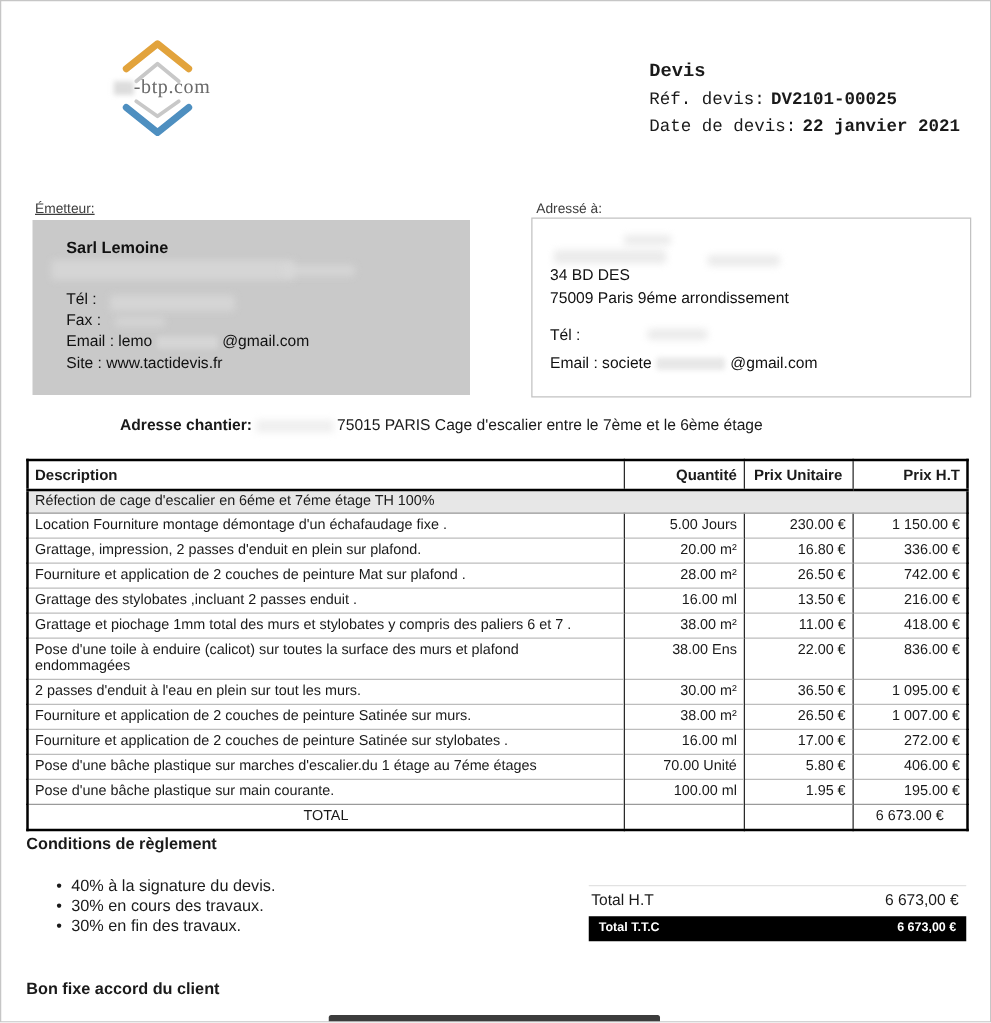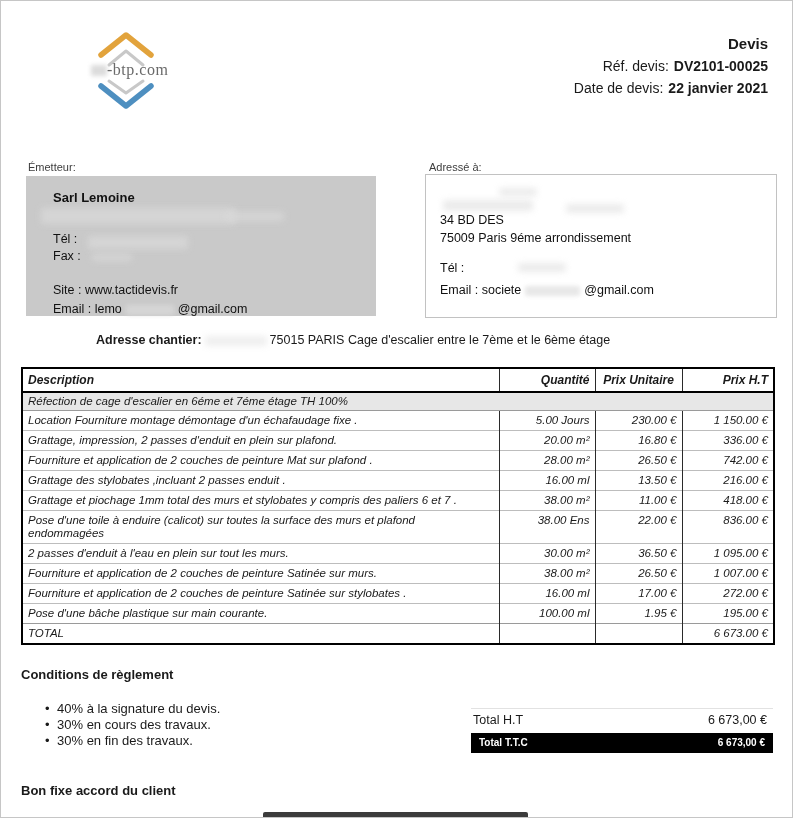--- a/index.html
+++ b/index.html
@@ -8,21 +8,21 @@
           border:1px solid #c6c6c6; overflow:hidden; margin:0 auto; }
 
   
   .logo { position:absolute; left:66px; top:28px; width:120px; height:85px; }
   .logo-text { position:absolute; left:40px; top:32px; font-family:"Liberation Serif", serif;
                font-size:16px; color:#6a6a6a; letter-spacing:.5px; }
   .logo-smudge { position:absolute; left:24px; top:36px; width:16px; height:11px;
                  background:#dcdcdc; filter:blur(2px); }
 
   
-  .doc-meta { position:absolute; right:24px; top:32px; text-align:right; font-size:14px; line-height:22px; }
+  .doc-meta { position:absolute; right:24px; top:46px; font-size:14px; line-height:22px;font-family:Liberation Mono, monospace; }
   .doc-title { font-size:15px; font-weight:bold; }
   .doc-meta b { margin-left:5px; }
 
   
   .blk-label { position:absolute; font-size:11px; color:#3d3d3d; }
   .emitter-box { position:absolute; left:25px; top:175px; width:350px; height:140px; background:#c9c9c9; }
   .recipient-box { position:absolute; left:424px; top:173px; width:352px; height:144px;
                    background:#fff; border:1px solid #c2c2c2; }
   .line { position:absolute; font-size:12.5px; color:#111; white-space:nowrap; }
   .emitter-box .line { left:27px; }
@@ -37,31 +37,31 @@
   .redact-inline.on-gray  { background:#d9d9d9; opacity:.8; }
   .redact-inline.on-white { background:#e2e2e2; opacity:.8; }
 
   
   .worksite { position:absolute; left:95px; top:332px; font-size:12.5px; white-space:nowrap; }
   .worksite .lbl { font-weight:bold; }
   .worksite .gap { display:inline-block; width:62px; height:10px; vertical-align:middle;
                    background:#efefef; filter:blur(3px); margin:0 3px; }
 
   
-  .table-wrap { position:absolute; left:20px; top:366px; width:752px;font-style:italic; }
+  .table-wrap { position:absolute; left:20px; top:366px; width:752px; }
   table { width:752px; border-collapse:collapse; table-layout:fixed; border:2px solid #000; }
   th { font-size:12px; font-weight:bold; padding:4px 5px; border-bottom:2px solid #000; }
   th + th, td + td { border-left:1.5px solid #2a2a2a; }
   th.a-left { text-align:left; } th.a-right { text-align:right; } th.a-center { }
   tbody td { font-size:11.5px; line-height:13px; padding:3px 5px; vertical-align:top;
              border-top:1px solid #bdbdbd; }
   tbody tr.section td { background:#e7e7e7; border-top:1px solid #8a8a8a;
                         border-bottom:1px solid #9a9a9a; padding:2px 5px; }
   td.num { text-align:right; white-space:nowrap; }
-  tr.total td { border-top:1px solid #9a9a9a; }
+  tr.total td { border-top:1px solid #9a9a9a;text-align:center; }
 
   
   .conditions { position:absolute; left:20px; top:666px; width:420px; }
   .conditions .title { font-size:13px; font-weight:bold; margin-bottom:19px; }
   .bullet-item { font-size:13px; line-height:16px; padding-left:36px; position:relative; }
   .bullet-item::before { content:"•"; position:absolute; left:24px; }
 
   .totals { position:absolute; left:470px; top:659px; width:302px; border-top:1px solid #e2e2e2;margin-top:48px; }
   .totals-row { display:flex; justify-content:space-between; font-size:12.5px; padding:4px 6px 4px 2px; }
   .totals-row.ttc { background:#000; color:#fff; font-weight:bold; font-size:10px;
@@ -90,30 +90,30 @@
   <div class="doc-meta">
     <div class="doc-title">Devis</div>
     <div>
       <span>Réf. devis:</span><b>DV2101-00025</b>
     </div>
     <div>
       <span>Date de devis:</span><b>22 janvier 2021</b>
     </div>
   </div>
 
-  <div class="blk-label" style="left:27px; top:160px;">Émetteur:</div>
+  <div class="blk-label" style="left:27px; top:160px;text-decoration:underline;">Émetteur:</div>
   <div class="emitter-box">
     <div class="line name" style="top:14px;">Sarl Lemoine</div>
     <div class="redact on-gray" style="left:15px; top:32px; width:195px; height:16px;"></div>
     <div class="redact on-gray" style="left:200px; top:36px; width:58px; height:9px;"></div>
     <div class="line" style="top:56px;">Tél :</div>
     <div class="redact on-gray" style="left:62px; top:60px; width:100px; height:13px;"></div>
     <div class="line" style="top:73px;">Fax :</div>
     <div class="redact on-gray" style="left:66px; top:78px; width:40px; height:7px;"></div>
-    <div class="line" style="top:90px;margin-top:36px;">
+    <div class="line" style="top:90px;">
       <span>Email : lemo</span><span class="redact-inline on-gray" style="width:48px;"></span><span>@gmail.com</span>
     </div>
     <div class="line" style="top:107px;">Site : www.tactidevis.fr</div>
   </div>
 
   <div class="blk-label" style="left:428px; top:160px;">Adressé à:</div>
   <div class="recipient-box">
     <div class="redact on-white" style="left:73px; top:13px; width:38px; height:8px;"></div>
     <div class="redact on-white" style="left:17px; top:25px; width:90px; height:11px;"></div>
     <div class="redact on-white" style="left:140px; top:29px; width:58px; height:9px;"></div>
@@ -198,20 +198,26 @@
             <td class="num">26.50 €</td>
             <td class="num">1 007.00 €</td>
           </tr>
         <tr>
             <td>Fourniture et application de 2 couches de peinture Satinée sur stylobates .</td>
             <td class="num">16.00 ml</td>
             <td class="num">17.00 €</td>
             <td class="num">272.00 €</td>
           </tr>
         <tr>
+            <td>Pose d'une bâche plastique sur marches d'escalier.du 1 étage au 7éme étages</td>
+            <td class="num">70.00 Unité</td>
+            <td class="num">5.80 €</td>
+            <td class="num">406.00 €</td>
+          </tr>
+        <tr>
             <td>Pose d'une bâche plastique sur main courante.</td>
             <td class="num">100.00 ml</td>
             <td class="num">1.95 €</td>
             <td class="num">195.00 €</td>
           </tr>
         <tr class="total">
           <td>TOTAL</td>
           <td></td>
           <td></td>
           <td class="num">6 673.00 €</td>

